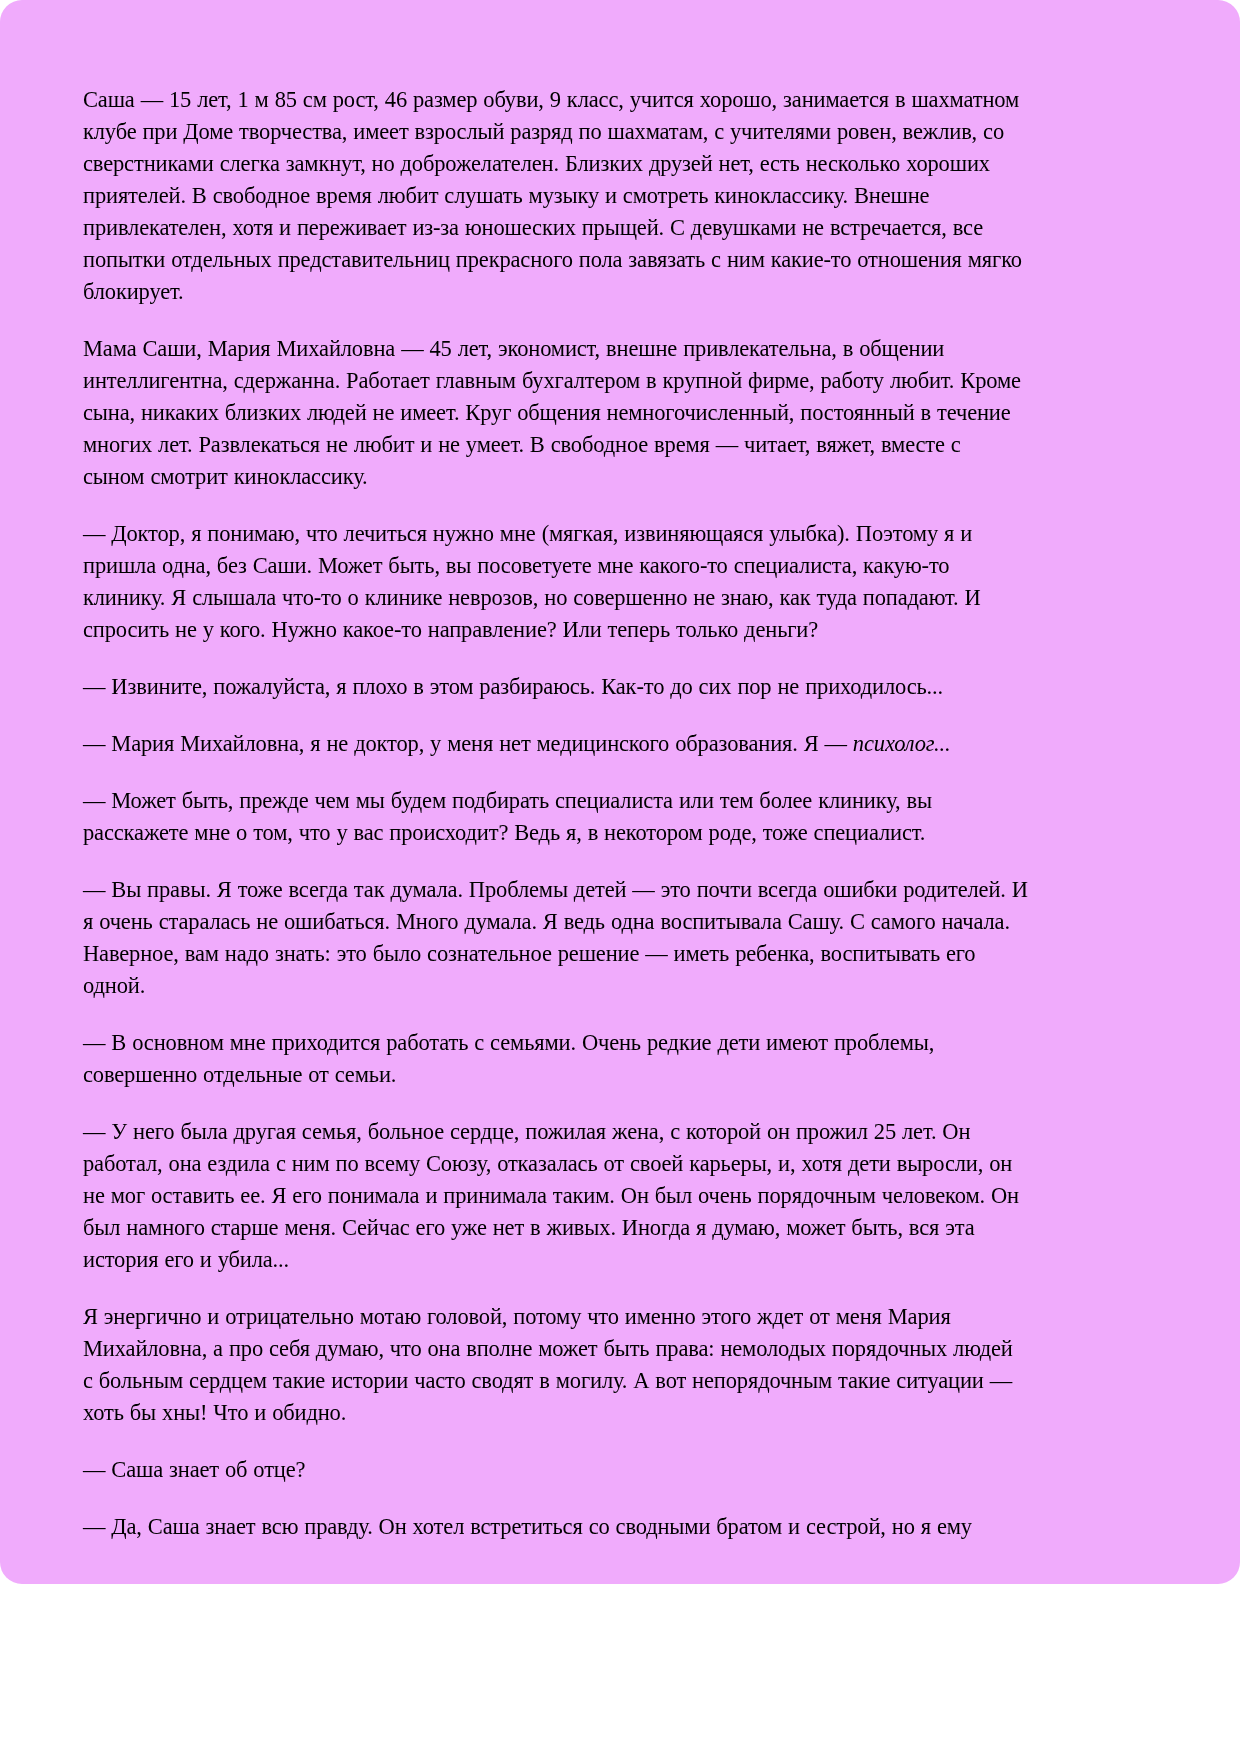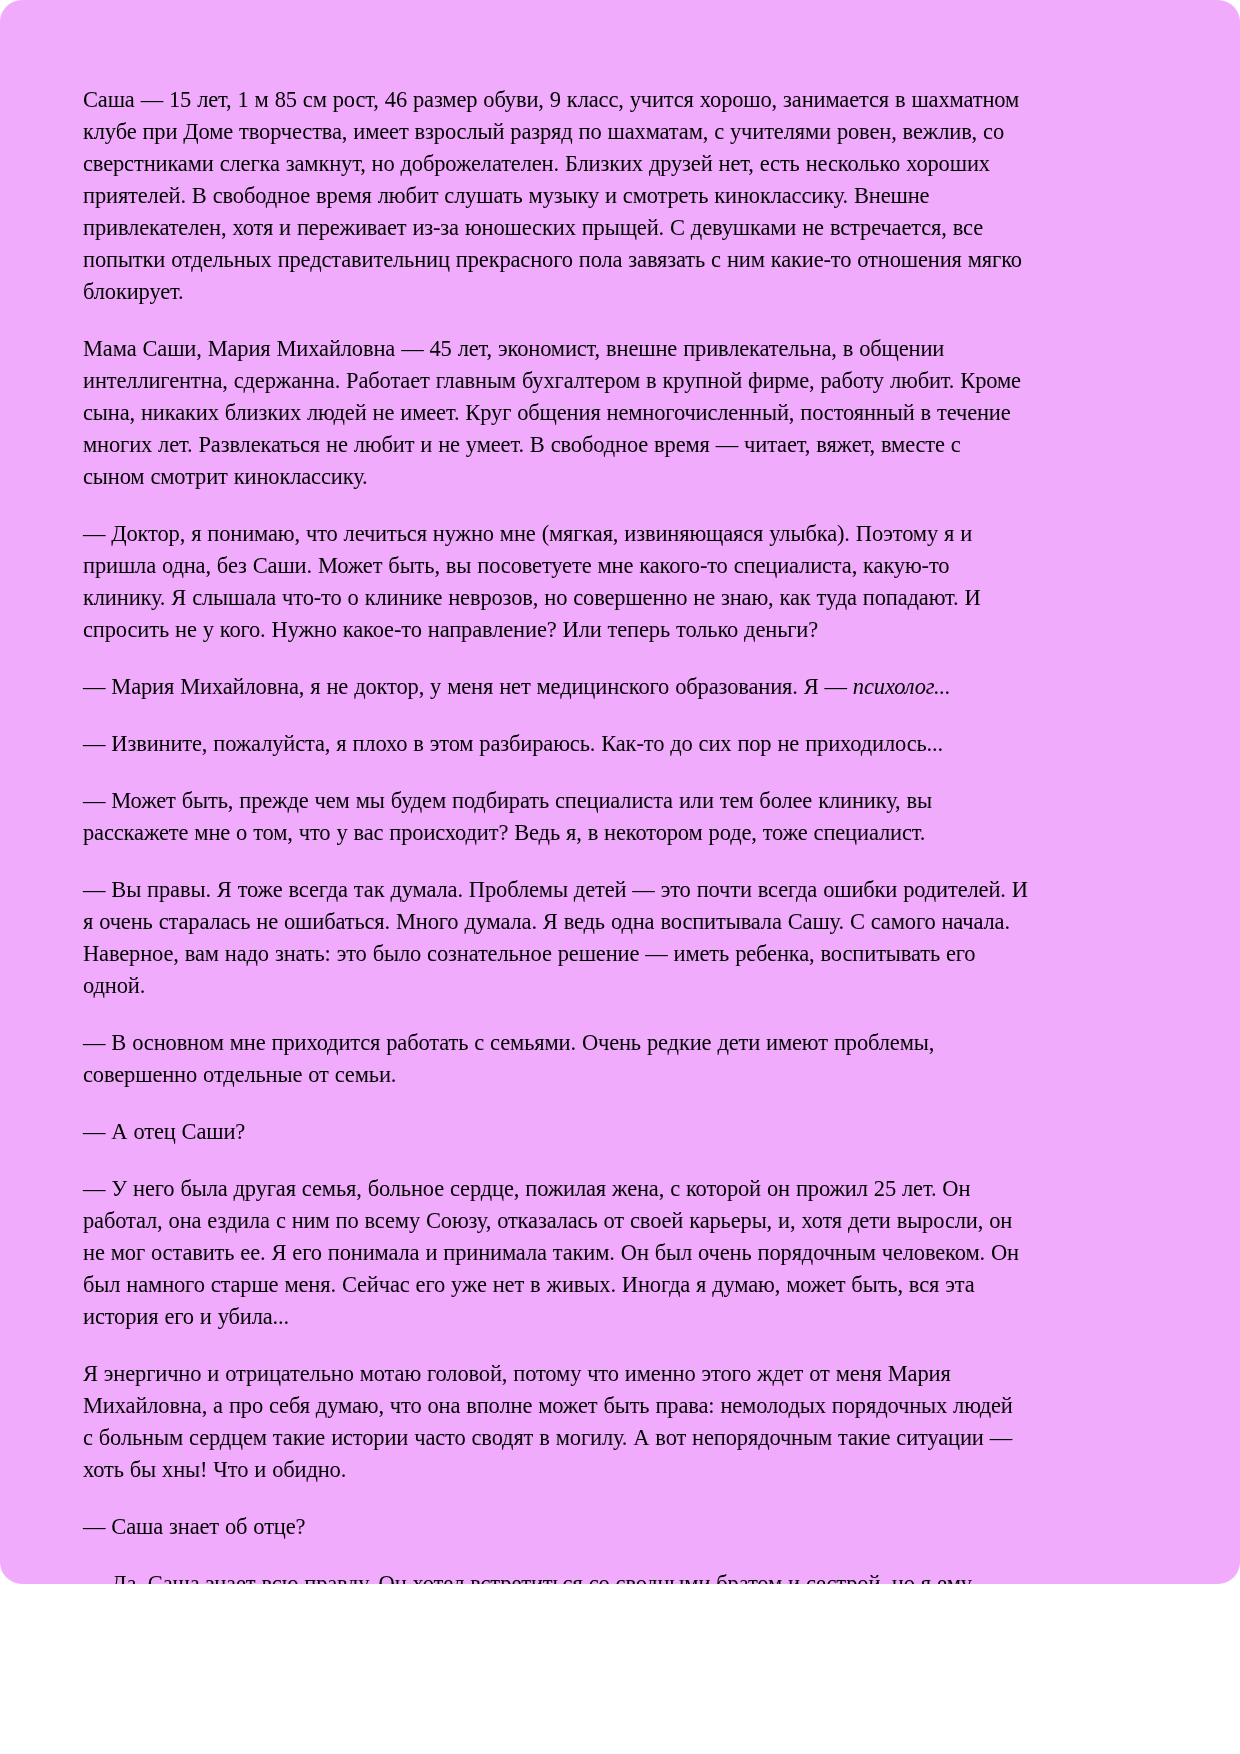--- a/index.html
+++ b/index.html
@@ -41,24 +41,23 @@
   }
 </style>
 </head>
 <body>
 
 <div class="page">
   <div class="page-text">
       <p><span>Саша — 15 лет, 1 м 85 см рост, 46 размер обуви, 9 класс, учится хорошо, занимается в шахматном клубе при Доме творчества, имеет взрослый разряд по шахматам, с учителями ровен, вежлив, со сверстниками слегка замкнут, но доброжелателен. Близких друзей нет, есть несколько хороших приятелей. В свободное время любит слушать музыку и смотреть киноклассику. Внешне привлекателен, хотя и переживает из-за юношеских прыщей. С девушками не встречается, все попытки отдельных представительниц прекрасного пола завязать с ним какие-то отношения мягко блокирует.</span></p>
       <p><span>Мама Саши, Мария Михайловна — 45 лет, экономист, внешне привлекательна, в общении интеллигентна, сдержанна. Работает главным бухгалтером в крупной фирме, работу любит. Кроме сына, никаких близких людей не имеет. Круг общения немногочисленный, постоянный в течение многих лет. Развлекаться не любит и не умеет. В свободное время — читает, вяжет, вместе с сыном смотрит киноклассику.</span></p>
       <p><span>— Доктор, я понимаю, что лечиться нужно мне (мягкая, извиняющаяся улыбка). Поэтому я и пришла одна, без Саши. Может быть, вы посоветуете мне какого-то специалиста, какую-то клинику. Я слышала что-то о клинике неврозов, но совершенно не знаю, как туда попадают. И спросить не у кого. Нужно какое-то направление? Или теперь только деньги?</span></p>
+      <p><span>— Извините, пожалуйста, я плохо в этом разбираюсь. Как-то до сих пор не приходилось...</span></p>
       <p><span>— Мария Михайловна, я не доктор, у меня нет медицинского образования. Я — </span><em>психолог...</em></p>
-      <p><span>— Извините, пожалуйста, я плохо в этом разбираюсь. Как-то до сих пор не приходилось...</span></p>
       <p><span>— Может быть, прежде чем мы будем подбирать специалиста или тем более клинику, вы расскажете мне о том, что у вас происходит? Ведь я, в некотором роде, тоже специалист.</span></p>
       <p><span>— Вы правы. Я тоже всегда так думала. Проблемы детей — это почти всегда ошибки родителей. И я очень старалась не ошибаться. Много думала. Я ведь одна воспитывала Сашу. С самого начала. Наверное, вам надо знать: это было сознательное решение — иметь ребенка, воспитывать его одной.</span></p>
       <p><span>— В основном мне приходится работать с семьями. Очень редкие дети имеют проблемы, совершенно отдельные от семьи.</span></p>
-      <p><span>— А отец Саши?</span></p>
       <p><span>— У него была другая семья, больное сердце, пожилая жена, с которой он прожил 25 лет. Он работал, она ездила с ним по всему Союзу, отказалась от своей карьеры, и, хотя дети выросли, он не мог оставить ее. Я его понимала и принимала таким. Он был очень порядочным человеком. Он был намного старше меня. Сейчас его уже нет в живых. Иногда я думаю, может быть, вся эта история его и убила...</span></p>
       <p><span>Я энергично и отрицательно мотаю головой, потому что именно этого ждет от меня Мария Михайловна, а про себя думаю, что она вполне может быть права: немолодых порядочных людей с больным сердцем такие истории часто сводят в могилу. А вот непорядочным такие ситуации — хоть бы хны! Что и обидно.</span></p>
       <p><span>— Саша знает об отце?</span></p>
       <p><span>— Да, Саша знает всю правду. Он хотел встретиться со сводными братом и сестрой, но я ему</span></p>
     </div>
 </div>
 
 </body></html>

